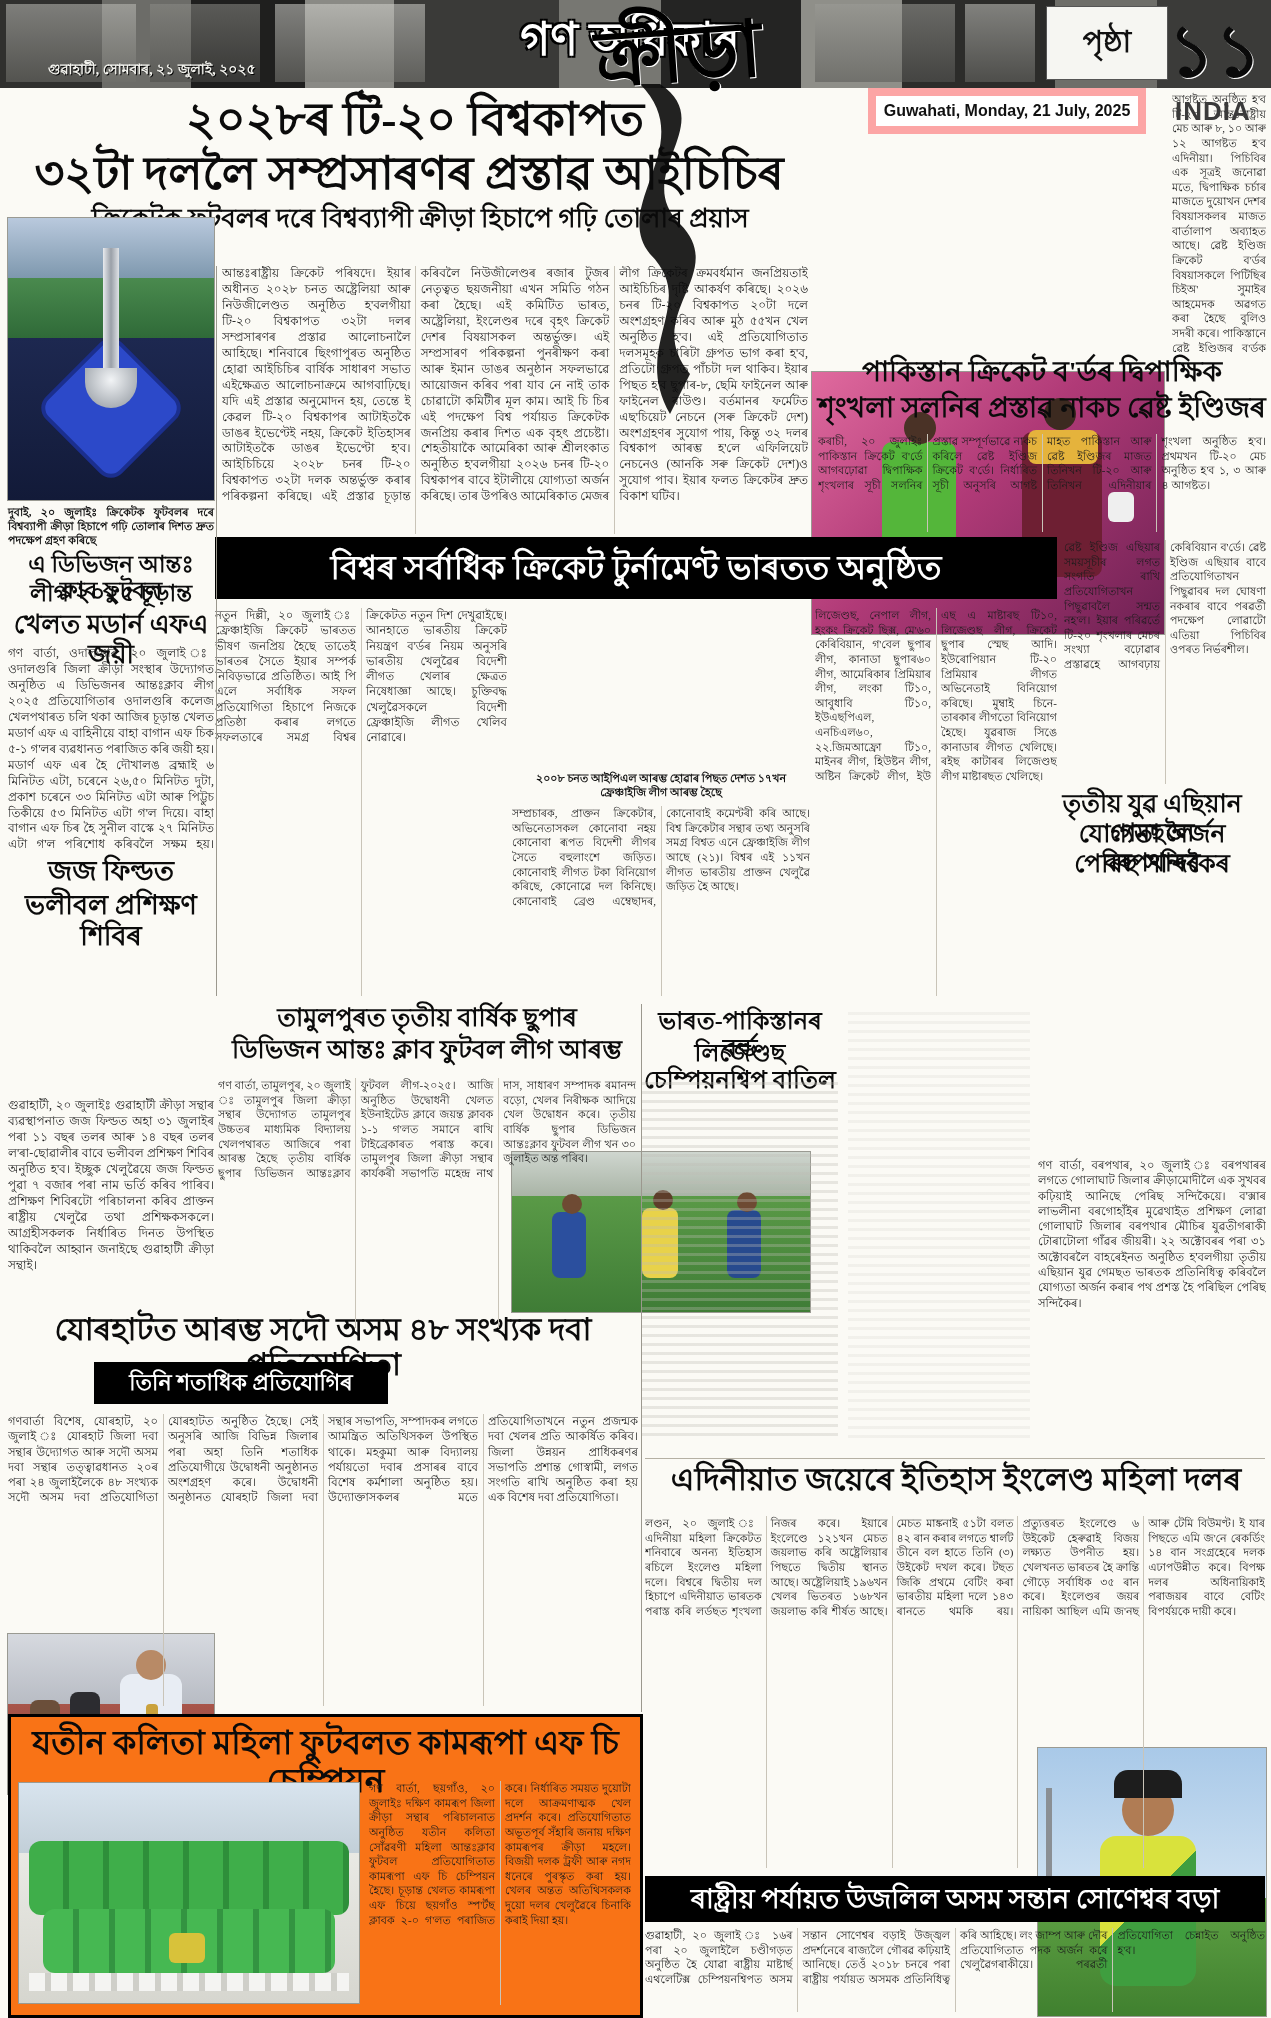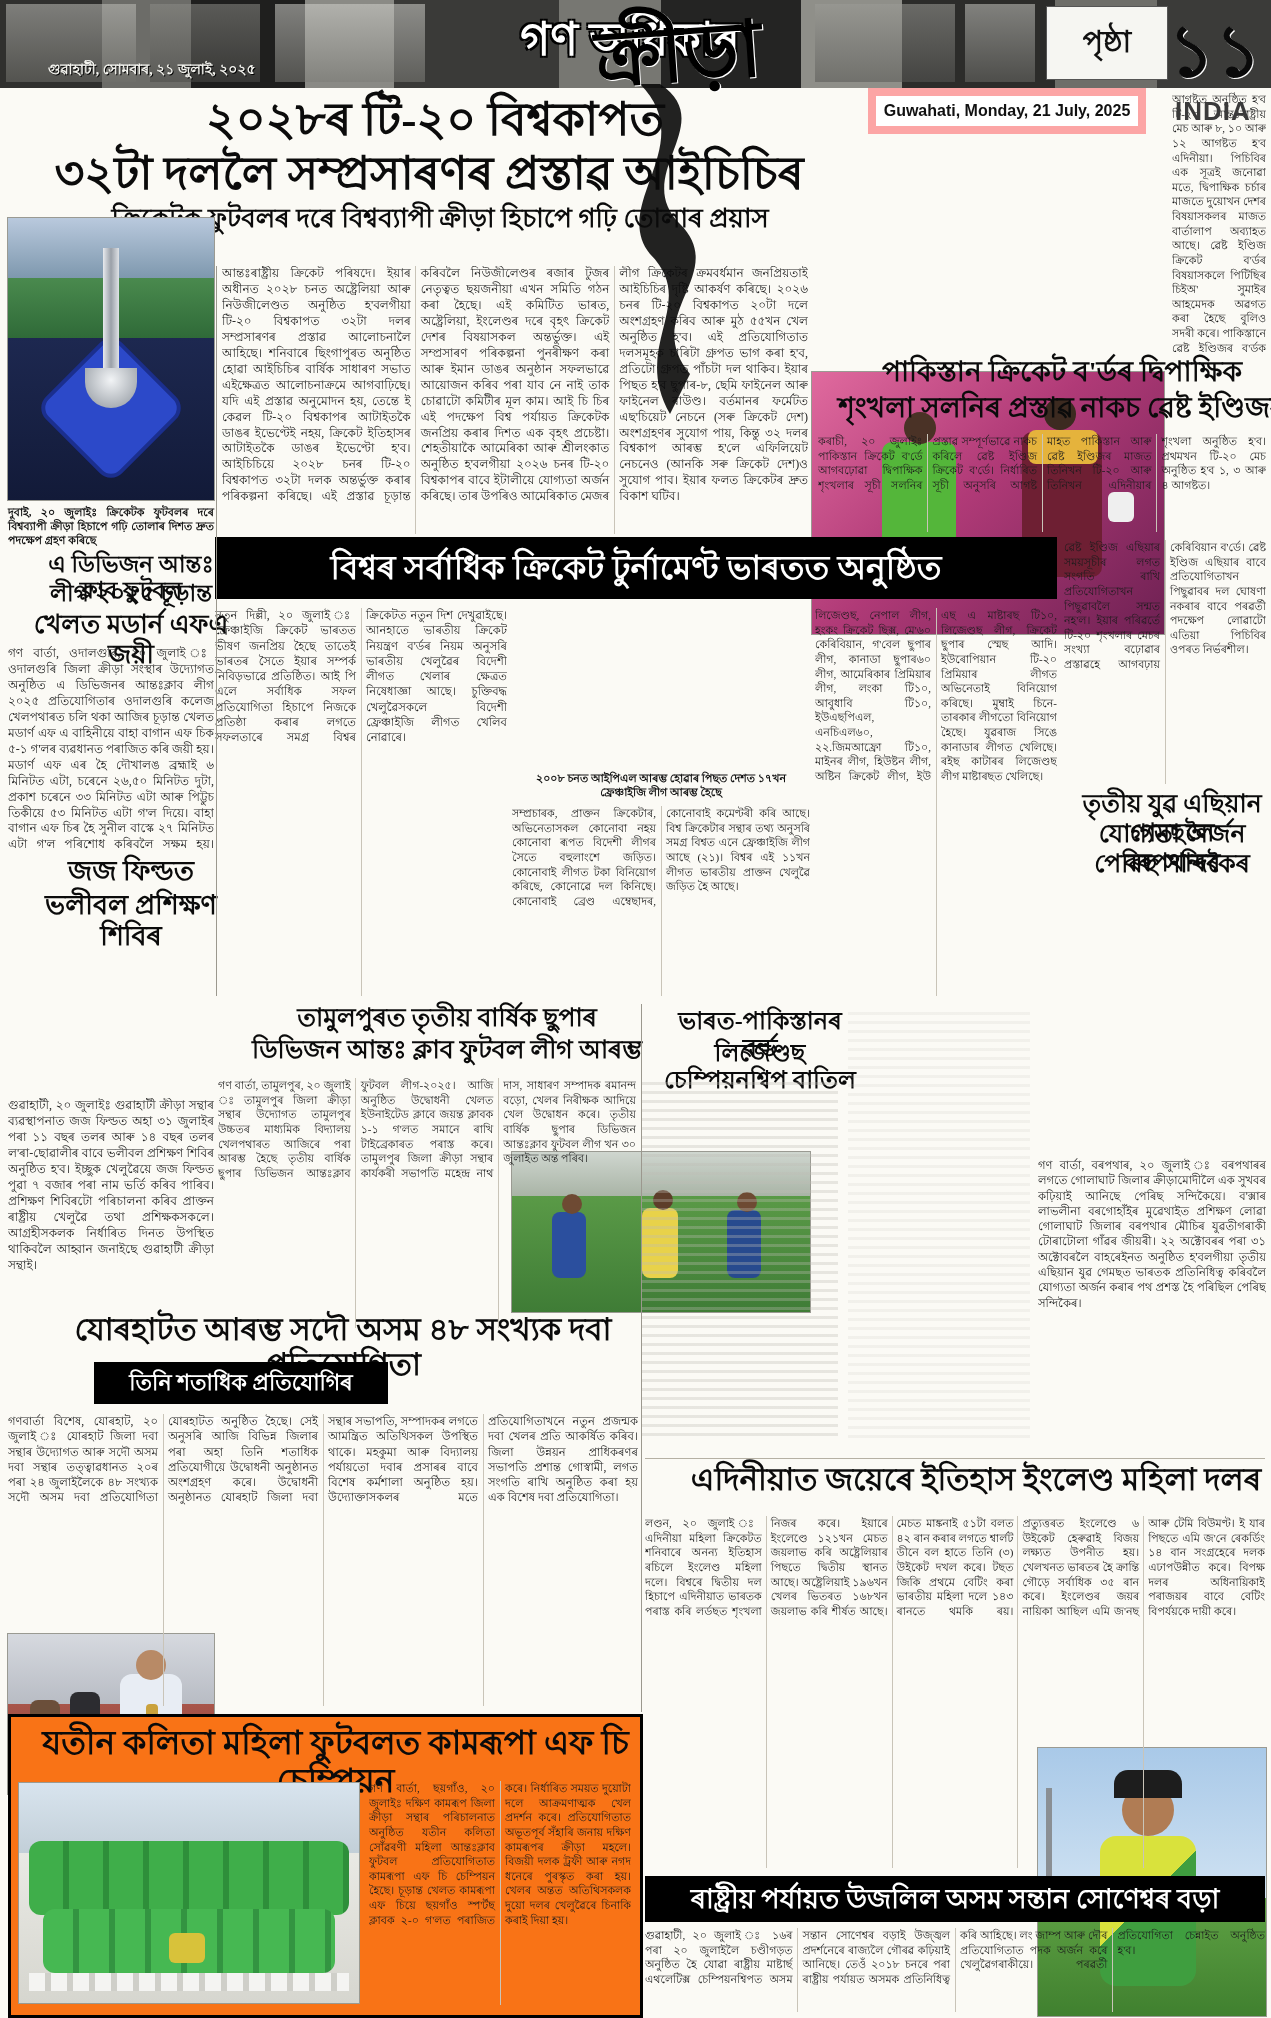--- a/index.html
+++ b/index.html
@@ -3,21 +3,21 @@
 <meta charset="utf-8">
 <style>
   html,body{margin:0;padding:0;}
   body{
     width:1271px;height:2018px;position:relative;
     background:#fbfaf5;color:#141414;
     font-family:"Liberation Serif", serif;
     overflow:hidden;
   }
   .abs{position:absolute;}
-  .hl{font-weight:bold;color:#0b0b0b;text-align:center;line-height:1.14;margin-left:20px;}
+  .hl{font-weight:bold;color:#0b0b0b;text-align:center;line-height:1.14;}
   .body-txt{font-size:11.5px;line-height:1.33;text-align:justify;color:#1c1c1c;}
   .cols2{column-count:2;column-gap:10px;column-rule:1px solid #c9c4b8;}
   .cols3{column-count:3;column-gap:10px;column-rule:1px solid #c9c4b8;}
   .cols4{column-count:4;column-gap:10px;column-rule:1px solid #c9c4b8;}
   .cols5{column-count:5;column-gap:9px;column-rule:1px solid #c9c4b8;}
   .clip{overflow:hidden;}
   .banner{background:#000;color:#fff;font-weight:bold;text-align:center;}
   .caption{font-size:11px;font-weight:bold;line-height:1.25;text-align:justify;color:#111;}
   .photo{overflow:hidden;position:relative;box-shadow:0 0 0 1px #9a9a92;}
   

